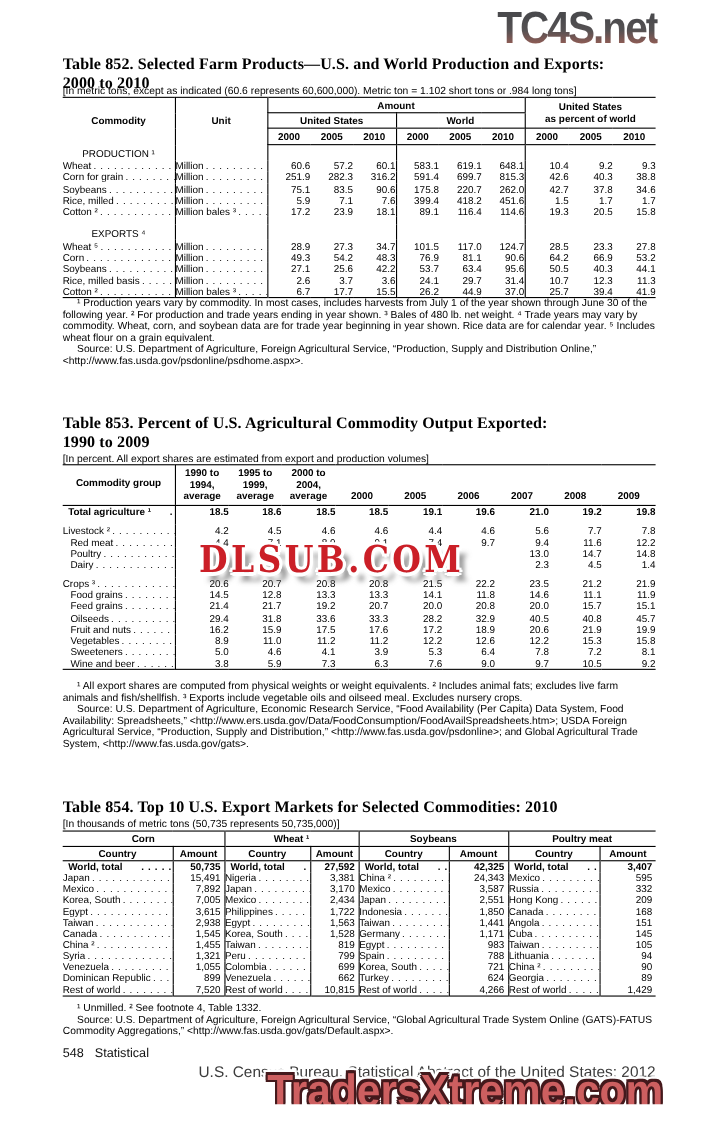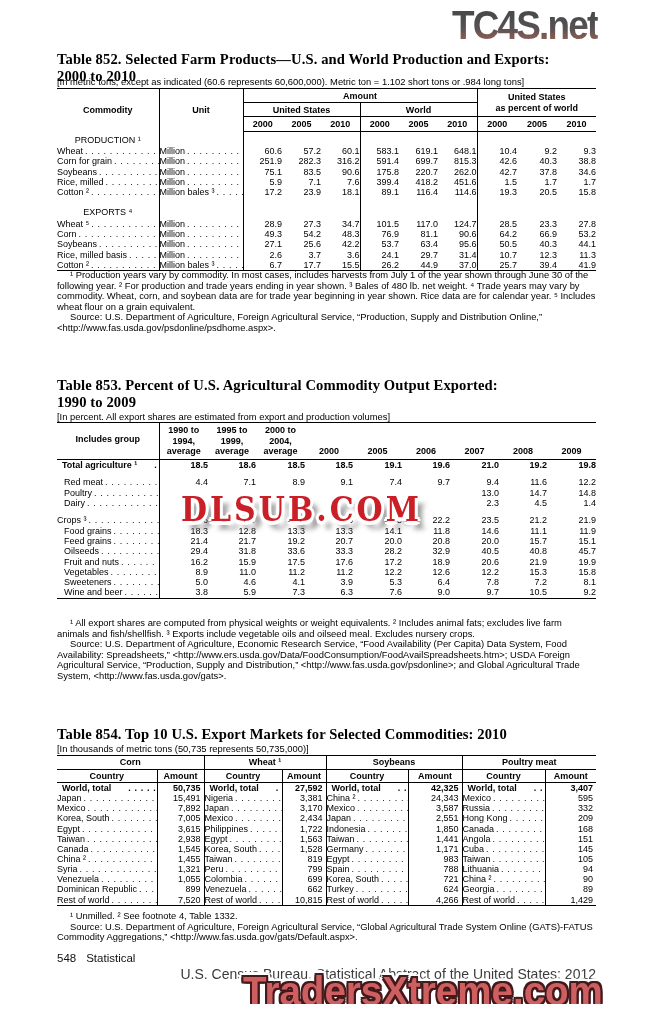--- a/index.html
+++ b/index.html
@@ -417,21 +417,21 @@
         <col style="width:49px">
       <col style="width:48px">
         <col style="width:49px">
         <col style="width:48px">
       <col style="width:49px">
         <col style="width:48px">
         <col style="width:49px">
     </colgroup>
     <thead>
       <tr>
-        <th class="grp">Includes group</th>
+        <th class="grp">Commodity group</th>
         <th class="bl">1990 to
 1994,
 average</th>
         <th>1995 to
 1999,
 average</th>
         <th>2000 to
 2004,
 average</th>
         <th>2000</th>
@@ -465,20 +465,37 @@
           <td class="num bl"></td>
           <td class="num"></td>
           <td class="num"></td>
           <td class="num"></td>
           <td class="num"></td>
           <td class="num"></td>
           <td class="num"></td>
           <td class="num"></td>
           <td class="num"></td>
         </tr>
+        <tr class=" d">
+          <td class="lbl">
+            <div class="ld">
+              <span class="lt">Livestock ²</span>
+              <span class="dots"></span>
+            </div>
+          </td>
+          <td class="num bl">4.2</td>
+          <td class="num">4.5</td>
+          <td class="num">4.6</td>
+          <td class="num">4.6</td>
+          <td class="num">4.4</td>
+          <td class="num">4.6</td>
+          <td class="num">5.6</td>
+          <td class="num">7.7</td>
+          <td class="num">7.8</td>
+        </tr>
         <tr class="i d">
           <td class="lbl">
             <div class="ld">
               <span class="lt">Red meat</span>
               <span class="dots"></span>
             </div>
           </td>
           <td class="num bl">4.4</td>
           <td class="num">7.1</td>
           <td class="num">8.9</td>
@@ -552,21 +569,21 @@
           <td class="num">21.2</td>
           <td class="num">21.9</td>
         </tr>
         <tr class="i d">
           <td class="lbl">
             <div class="ld">
               <span class="lt">Food grains</span>
               <span class="dots"></span>
             </div>
           </td>
-          <td class="num bl">18.3</td>
+          <td class="num bl">14.5</td>
           <td class="num">12.8</td>
           <td class="num">13.3</td>
           <td class="num">13.3</td>
           <td class="num">14.1</td>
           <td class="num">11.8</td>
           <td class="num">14.6</td>
           <td class="num">11.1</td>
           <td class="num">11.9</td>
         </tr>
         <tr class="i d">

